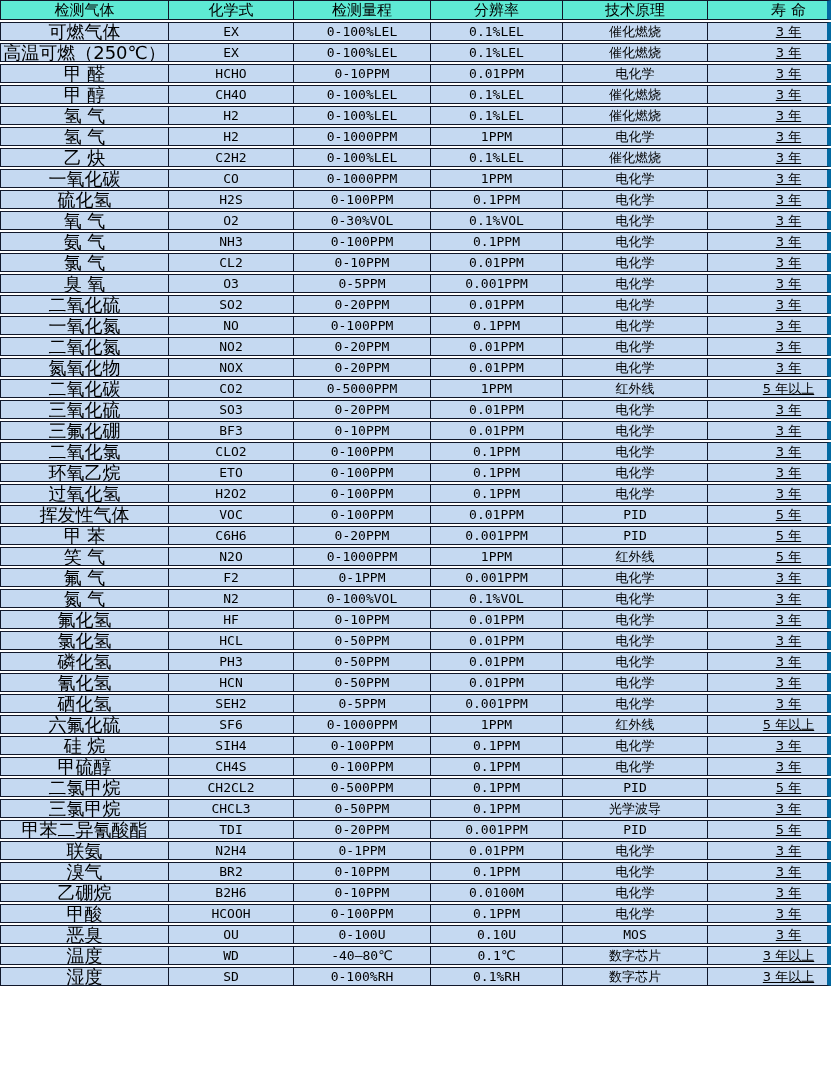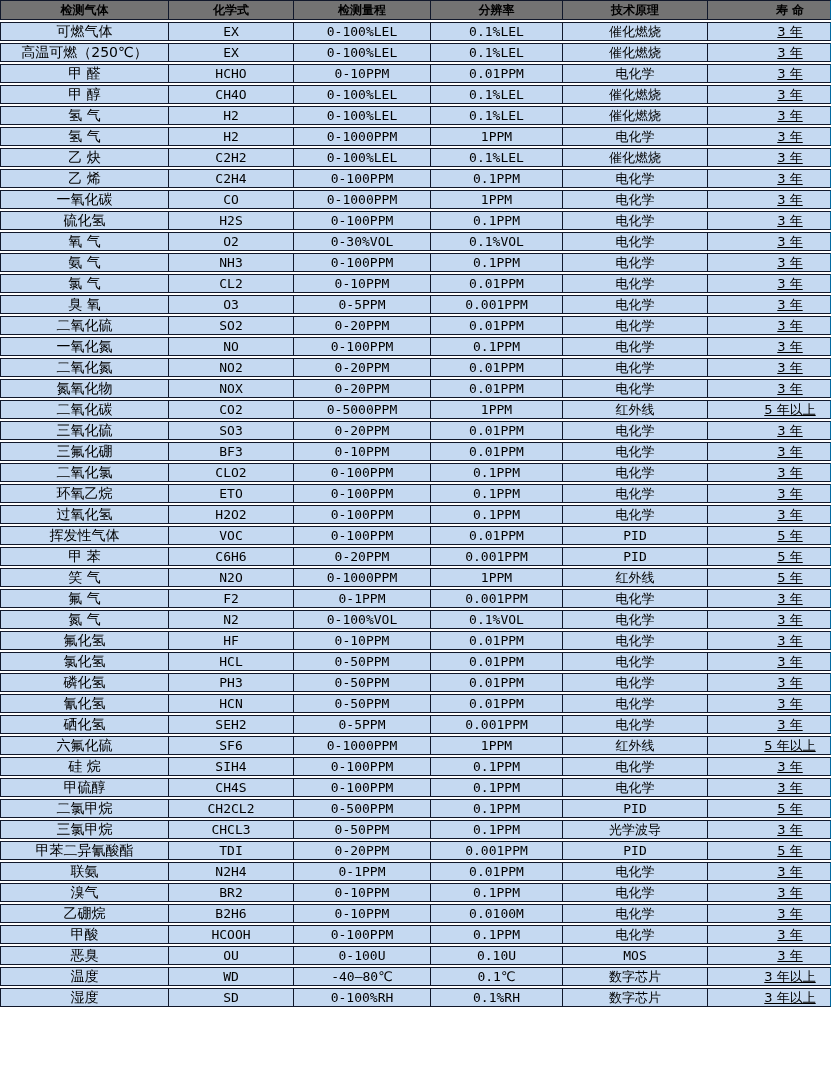--- a/index.html
+++ b/index.html
@@ -30,33 +30,33 @@
     text-align: center;
     vertical-align: middle;
     padding: 0 2px;
     height: 17px;
     line-height: 17px;
     font-size: 13px;
     overflow: hidden;
     white-space: nowrap;
   }
   .gas-table th:last-child, .gas-table td:last-child {
-    border-right: 1px solid #0369a1;
+    border-right: 4px solid #0369a1;
     padding-left: 44px;
   }
   .gas-table thead th {
-    background: #737373;
-    font-weight: bold;
-    font-size: 12px;
+    background: #5eead4;
+    font-weight: normal;
+    font-size: 15px;
     height: 18px;
     line-height: 18px;
     font-family: "DejaVu Sans", "DejaVu Sans Mono", sans-serif;
   }
   .gas-table td.col-gas {
-    font-size: 14px;
+    font-size: 18px;
     font-family: "DejaVu Sans", "DejaVu Sans Mono", sans-serif;
   }
   .gas-table td.col-life {
     font-family: "DejaVu Sans", "DejaVu Sans Mono", sans-serif;
     font-size: 13px;
     text-decoration: underline;
   }
   
   col.c1 { width: 168px; }
   col.c2 { width: 125px; }
@@ -139,28 +139,20 @@
         </tr>
         <tr>
           <td class="col-gas">乙 炔</td>
           <td class="col-formula">C2H2</td>
           <td class="col-range">0-100%LEL</td>
           <td class="col-resolution">0.1%LEL</td>
           <td class="col-principle">催化燃烧</td>
           <td class="col-life">3 年</td>
         </tr>
         <tr>
-          <td class="col-gas">乙 烯</td>
-          <td class="col-formula">C2H4</td>
-          <td class="col-range">0-100PPM</td>
-          <td class="col-resolution">0.1PPM</td>
-          <td class="col-principle">电化学</td>
-          <td class="col-life">3 年</td>
-        </tr>
-        <tr>
           <td class="col-gas">一氧化碳</td>
           <td class="col-formula">CO</td>
           <td class="col-range">0-1000PPM</td>
           <td class="col-resolution">1PPM</td>
           <td class="col-principle">电化学</td>
           <td class="col-life">3 年</td>
         </tr>
         <tr>
           <td class="col-gas">硫化氢</td>
           <td class="col-formula">H2S</td>

